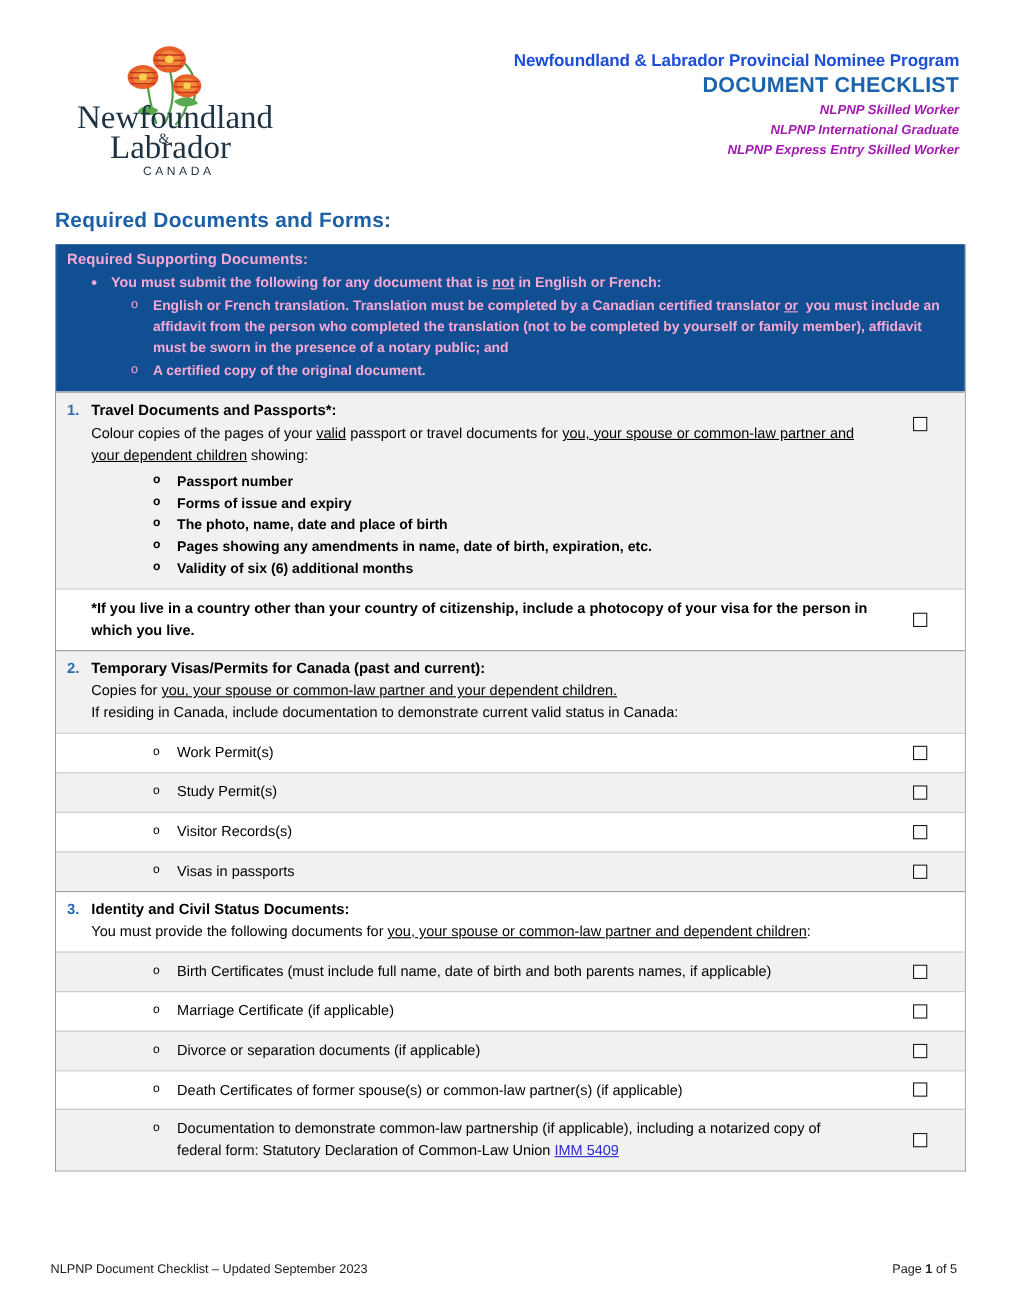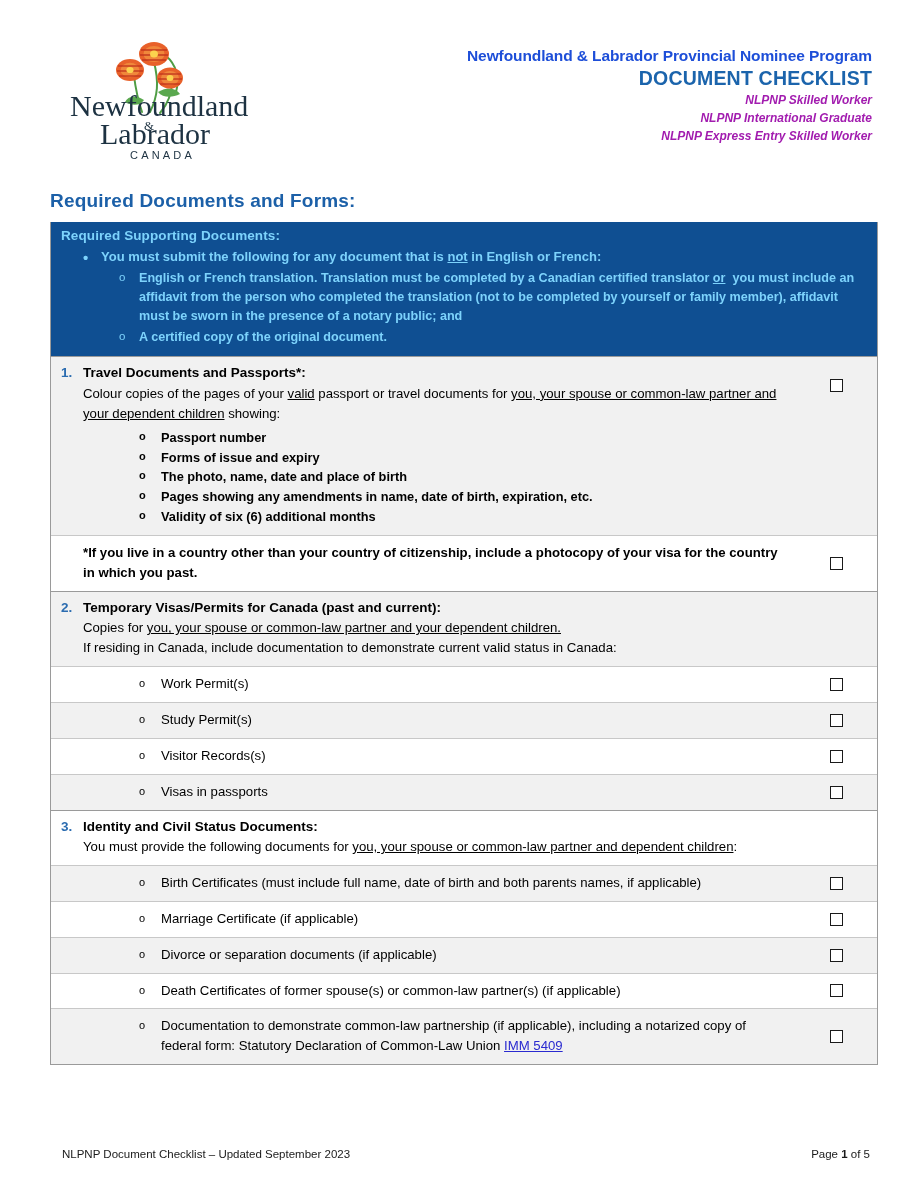--- a/index.html
+++ b/index.html
@@ -34,21 +34,21 @@
 
   
   .sec-heading {
     font-size: 19px; font-weight: bold; color:#1c60a8;
     margin: 16px 0 10px 6px; letter-spacing: 0.2px;
   }
 
   
   .tbl { border:1px solid #9a9a9a; border-top:none; width: 828px; margin-left: 6px; }
   .blue-head {
-    background:#0f4f92; color:#7dd3fc; padding: 6px 10px 10px 10px;
+    background:#0f4f92; color:#f9a8d4; padding: 6px 10px 10px 10px;
   }
   .blue-head .bh-title { font-size:13.5px; font-weight:bold; letter-spacing:0.1px; }
   .bh-list { margin: 5px 0 0 0; padding:0; list-style:none; }
   .bh-l1 { font-size:13px; font-weight:bold; line-height:1.45; padding-left: 40px; position:relative; }
   .bh-l1::before { content:"\2022"; position:absolute; left:22px; top:-1px; font-size:15px; }
   .bh-l2 { font-size:12.6px; font-weight:bold; line-height:1.5; padding-left: 78px; position:relative; margin-top:2px; }
   .bh-l2::before { content:"o"; position:absolute; left:58px; top:0px; font-size:11.5px; font-weight:normal; }
 
   .row { display:flex; align-items:stretch; border-top:1px solid #c8c8c8; }
   .row:first-of-type { border-top:none; }
@@ -74,21 +74,21 @@
 
   .note { font-size:13.2px; line-height:1.52; font-weight:bold; padding-left: 22px; }
 
   .item { display:flex; font-size:13.2px; line-height:1.5; padding-left: 78px; position:relative; }
   .item::before { content:"o"; position:absolute; left:78px; top:1px; font-size:11px; }
   .item-txt { padding-left: 22px; }
   .lnk { color:#2a2ad0; text-decoration: underline; }
 
   
   .footer {
-    position:absolute; left:56px; right:44px; bottom:28px;
+    position:absolute; left:40px; right:44px; bottom:28px;
     display:flex; justify-content:space-between; align-items:flex-end;
     font-size:11.5px; color:#1a1a1a; padding: 0 4px 0 6px;
   }
   .footer .pg b { font-weight:bold; }
 </style>
 </head>
 <body>
 
 <div class="page">
 
@@ -186,21 +186,21 @@
           <li>Validity of six (6) additional months</li>
         </ul>
       </div>
       <div class="cell-box top">
         <span class="chk"></span>
       </div>
     </div>
 
     <div class="row white">
       <div class="cell-main">
-        <div class="note">*If you live in a country other than your country of citizenship, include a photocopy of your visa for the country in which you past.</div>
+        <div class="note">*If you live in a country other than your country of citizenship, include a photocopy of your visa for the person in which you live.</div>
       </div>
       <div class="cell-box mid2">
         <span class="chk"></span>
       </div>
     </div>
 
     <div class="row grey sec-row">
       <div class="cell-main">
         <div class="sec-title">
           <span class="sec-num">2.</span>

